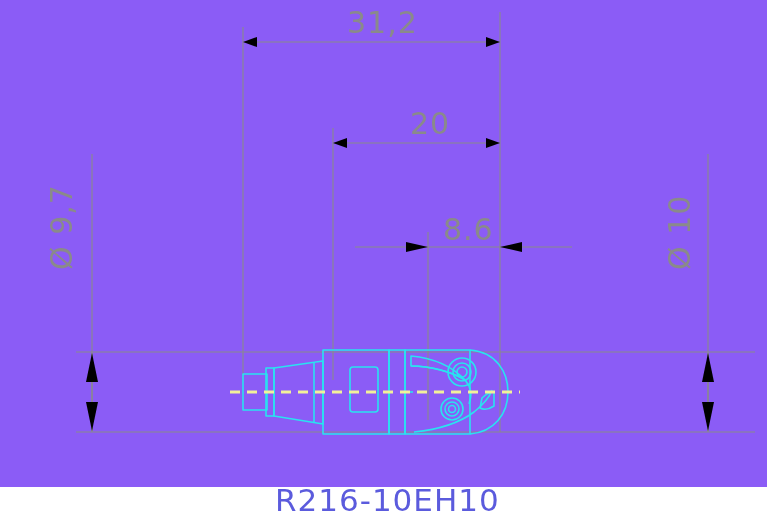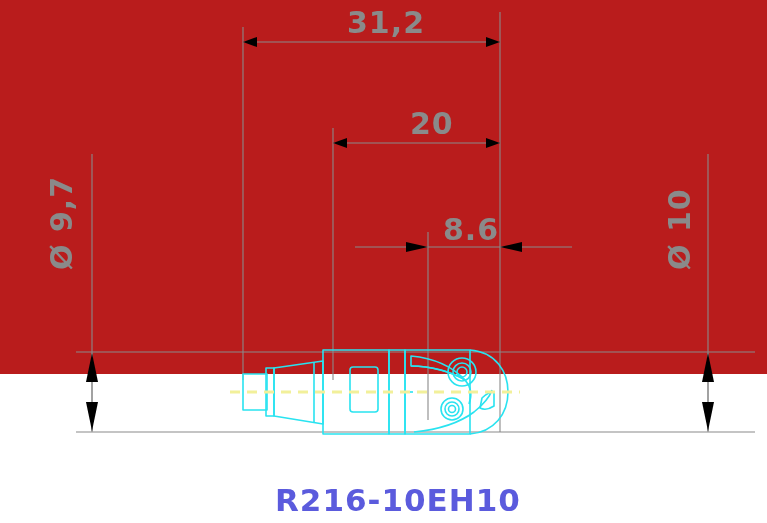--- a/index.html
+++ b/index.html
@@ -1,17 +1,17 @@
 <!DOCTYPE html>
 <html><head>
 <meta charset="utf-8">
 <style>
   html,body{margin:0;padding:0;background:#ffffff;}
   body{width:767px;height:523px;overflow:hidden;font-family:"DejaVu Sans",sans-serif;}
-  #stage{position:relative;width:767px;height:374px;background:#b91c1c;font-weight:bold;}
+  #stage{position:relative;width:767px;height:487px;background:#8b5cf6;}
   svg.cad{position:absolute;left:0;top:0;width:767px;height:523px;display:block;}
   .dimtext{font-family:"DejaVu Sans",sans-serif;font-size:30px;fill:#8a8a8a;letter-spacing:1px;}
   .partlabel{font-family:"DejaVu Sans",sans-serif;font-size:31px;fill:#5b5bdd;letter-spacing:1px;}
 </style>
 </head>
 <body>
 
 <div id="stage">
 
   <svg class="cad" viewBox="0 0 767 523">

